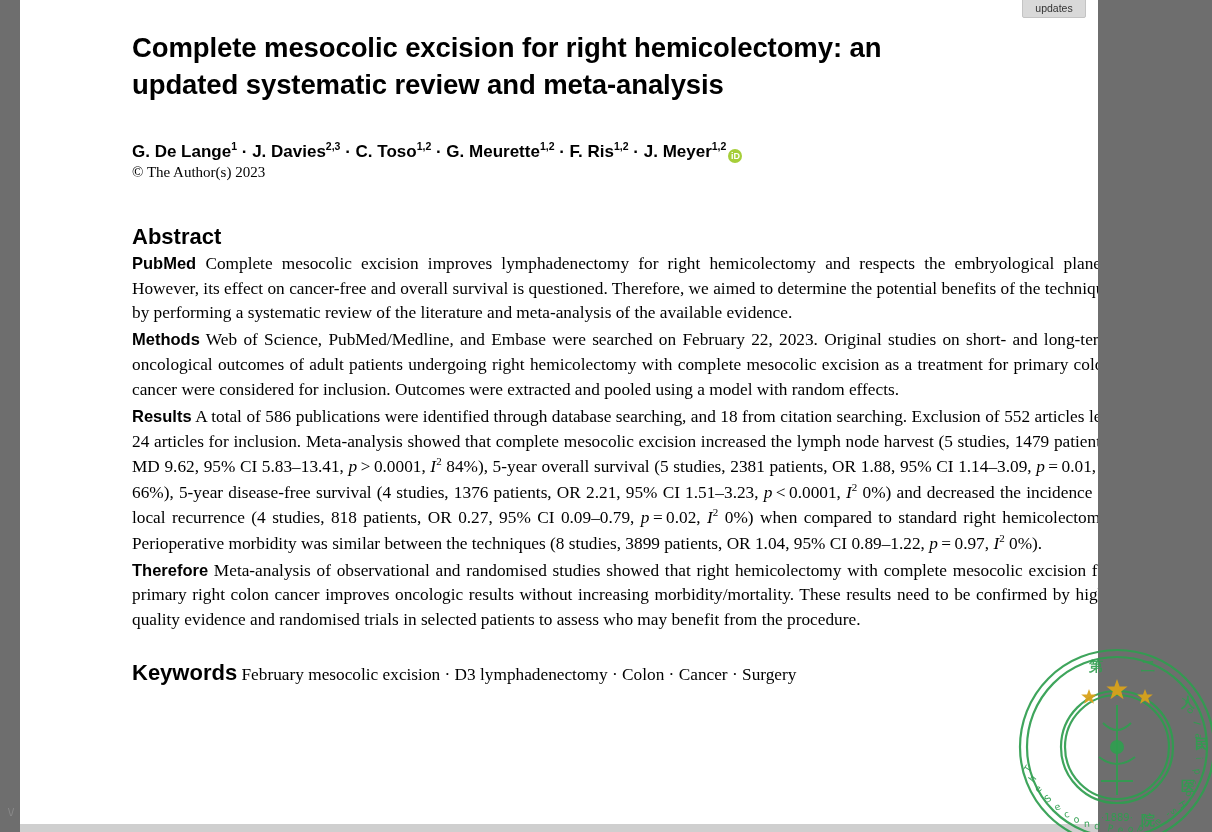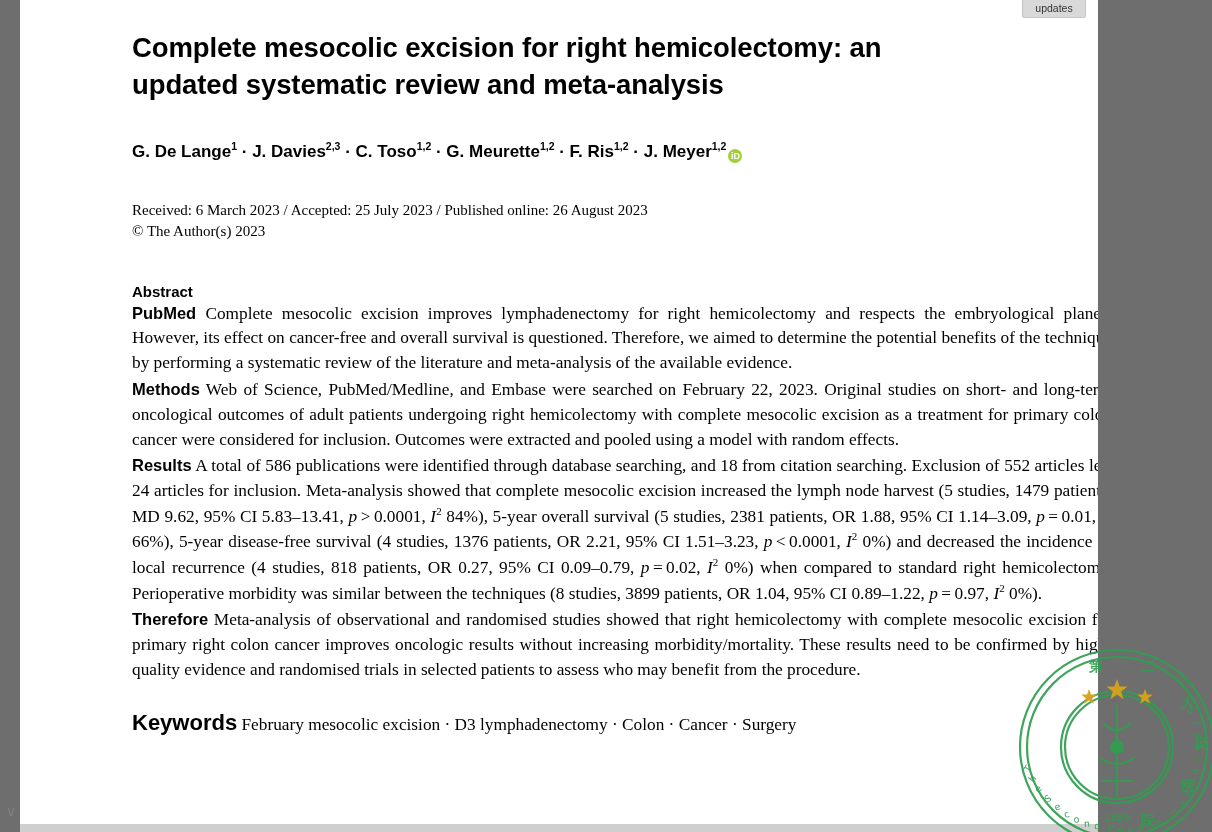--- a/index.html
+++ b/index.html
@@ -130,21 +130,21 @@
   }
   .copyright {
     font-family: "Liberation Serif", serif;
     font-size: 15px;
     color: #000;
     line-height: 1.38;
   }
 
   .abstract-head {
     font-family: "Liberation Sans", sans-serif;
-    font-size: 15px;
+    font-size: 22px;
     font-weight: bold;
     margin-top: 41px;
     color: #000;
   }
 
   .para {
     font-family: "Liberation Serif", serif;
     font-size: 17.3px;
     line-height: 1.435;
     color: #000;
@@ -205,21 +205,20 @@
     <div class="updates-badge">updates</div>
 
     <div class="content">
 
       <h1 class="title">Complete mesocolic excision for right hemicolectomy: an updated systematic review and meta-analysis</h1>
 
       <div class="authors">
         <span>G. De Lange<sup>1</sup> · J. Davies<sup>2,3</sup> · C. Toso<sup>1,2</sup> · G. Meurette<sup>1,2</sup> · F. Ris<sup>1,2</sup> · J. Meyer<sup>1,2</sup></span><span class="orcid">iD</span>
       </div>
 
-      <div class="dates">Received: 6 March 2023 / Accepted: 25 July 2023 / Published online: 26 August 2023</div>
       <div class="copyright">© The Author(s) 2023</div>
 
       <div class="abstract-head">Abstract</div>
 
       <div class="para">
         <span class="runhead">PubMed</span>
         <span> Complete mesocolic excision improves lymphadenectomy for right hemicolectomy and respects the embryological planes. However, its effect on cancer-free and overall survival is questioned. Therefore, we aimed to determine the potential benefits of the technique by performing a systematic review of the literature and meta-analysis of the available evidence.</span>
       </div>
 
       <div class="para">

